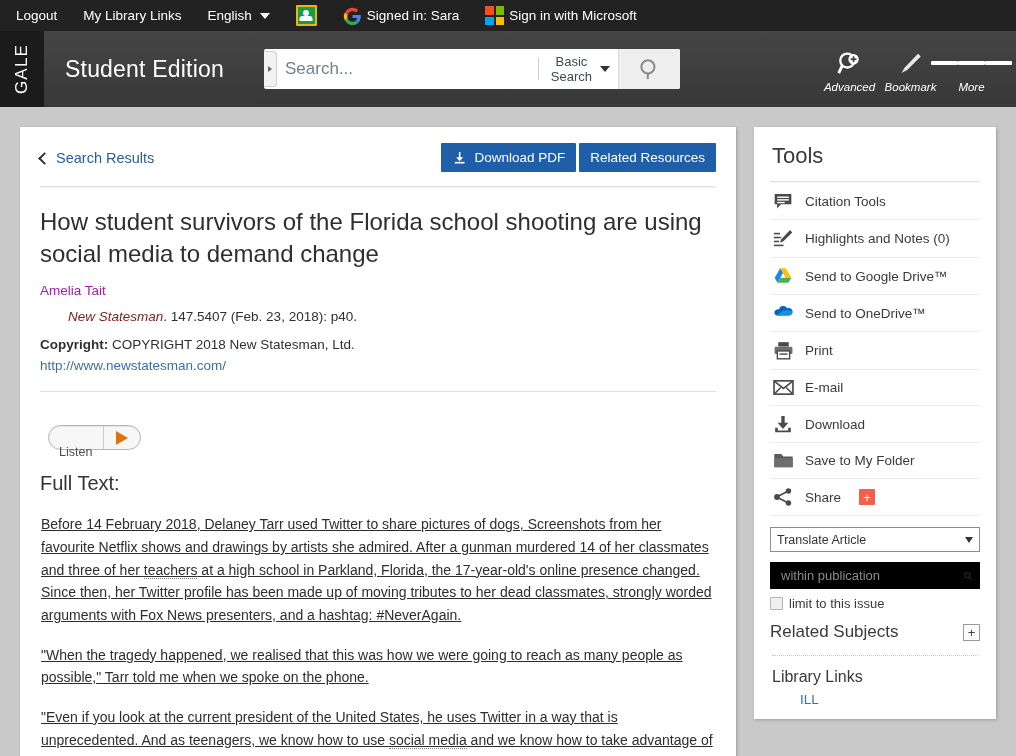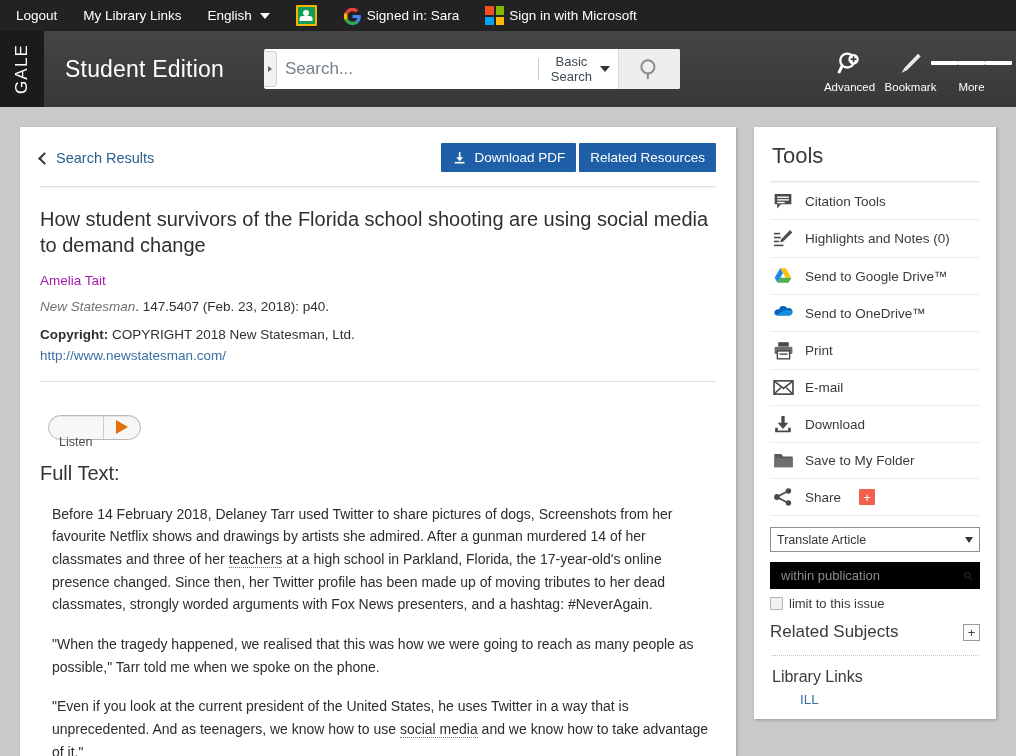--- a/index.html
+++ b/index.html
@@ -83,21 +83,21 @@
     line-height:15px; text-align:center; cursor:pointer; white-space:nowrap;
   }
   .bs-caret{ width:0;height:0;border-left:5px solid transparent;border-right:5px solid transparent;border-top:6px solid #333; }
   .search-go{
     width:62px; background:#eeeeee; border-left:1px solid #d8d8d8;
     display:flex;align-items:center;justify-content:center; cursor:pointer;
   }
   .nav-icons{ margin-left:auto; display:flex; align-items:center; height:100%; padding-right:14px; }
   .nav-icon{
     width:61px; color:#ffffff; text-align:right; font-size:11.5px; cursor:pointer;
-    display:flex; flex-direction:column; align-items:center; gap:4px; padding-top:4px;
+    display:flex; flex-direction:column; align-items:center; gap:4px; padding-top:4px;font-style:italic;
   }
   .nav-icon .glyph{ height:28px; display:flex;align-items:center;justify-content:center; }
   .hamburger i{ display:block; width:27px;height:4px;background:#fff;margin:3.5px 0;border-radius:1px;}
 
   
   .page{ display:flex; padding:20px 20px 0 20px; gap:18px; }
   .article-card{
     width:716px; background:#ffffff; box-shadow:1px 1px 3px rgba(0,0,0,.22);
     padding:16px 20px 0 20px; min-height:636px;
   }
@@ -118,47 +118,47 @@
   }
   .head-btns{ display:flex; gap:3px;padding-left:11px; }
   .btn-blue{
     background:#1f5fa8; color:#ffffff; border:none; font-size:13.5px;
     padding:7px 11px; cursor:pointer; display:flex; align-items:center; gap:7px;
     font-family:"Liberation Sans",sans-serif; border-radius:1px;
   }
   .hr-light{ border:none; border-top:1px solid #e2e2e2; border-bottom:1px solid #f4f4f4; margin:14px 0 0 0; }
 
   .art-title{
-    font-size:20px; color:#2f2f2f; font-weight:400; line-height:1.32;
+    font-size:24px; color:#2f2f2f; font-weight:400; line-height:1.32;
     margin:18px 0 14px 0;
   }
   .art-author{ color:#a21caf; font-size:13.5px; margin-bottom:11px; cursor:pointer; }
   .art-source{ font-size:13.5px; color:#303030; margin-bottom:11px; }
-  .art-source .jname{ font-style:italic; color:#737373; cursor:pointer; }
+  .art-source .jname{ font-style:italic; color:#7f1d1d; cursor:pointer;margin-left:28px; }
   .art-copy{ font-size:13.5px; color:#303030; line-height:1.55; }
   .art-copy b{ font-weight:bold; }
   .art-copy a{ color:#3b6fa5; text-decoration:none; cursor:pointer; }
   .sep-rule{ border:none; border-top:1px solid #e0e0e0; margin:14px 0 0 0; }
 
   
   .listen-row{ margin:20px 0 0 8px; }
   .listen-btn{
     display:inline-flex; align-items:stretch; height:25px;
     border:1px solid #b6b6b6; border-radius:13px; background:#f7f7f7; cursor:pointer;
     box-shadow:0 1px 0 rgba(0,0,0,.07) inset;
   }
   .listen-left{ display:flex;align-items:center;gap:19px; padding:0 11px 0 10px; border-right:1px solid #cccccc;
     border-radius:13px 0 0 13px;flex-direction:column; }
   .listen-left span{ font-size:12.5px; color:#4d4d4d; }
   .listen-right{ display:flex;align-items:center;justify-content:center; width:36px; border-radius:0 13px 13px 0; }
   .play-tri{ width:0;height:0;border-top:7px solid transparent;border-bottom:7px solid transparent;border-left:12px solid #e2700b; }
 
   .fulltext-h{ font-size:20px; color:#333333; font-weight:400; margin:22px 0 18px 0; }
 
-  .para{ font-size:14px; color:#2d2d2d; line-height:1.62; margin:0 0 17px 12px; }
+  .para{ font-size:14px; color:#2d2d2d; line-height:1.62; margin:0 0 17px 1px;text-decoration:underline; }
   .dotlink{ color:#2d2d2d; border-bottom:1px dotted #7a7a7a; cursor:pointer; }
 
   
   .tools-h{ font-size:22px; color:#3a3a3a; font-weight:400; margin:2px 0 12px 2px; }
   .tl-rule{ border:none; border-top:1px solid #e3e3e3; border-bottom:1px solid #f5f5f5; margin:0; }
   .tool-item{
     display:flex; align-items:center; gap:11px; padding:8px 2px; cursor:pointer;
     border-bottom:1px solid #ececec; font-size:13.5px; color:#3a3a3a; min-height:36px;
   }
   .tool-item .ti{ width:22px; display:flex; align-items:center; justify-content:center; flex:0 0 22px; }

